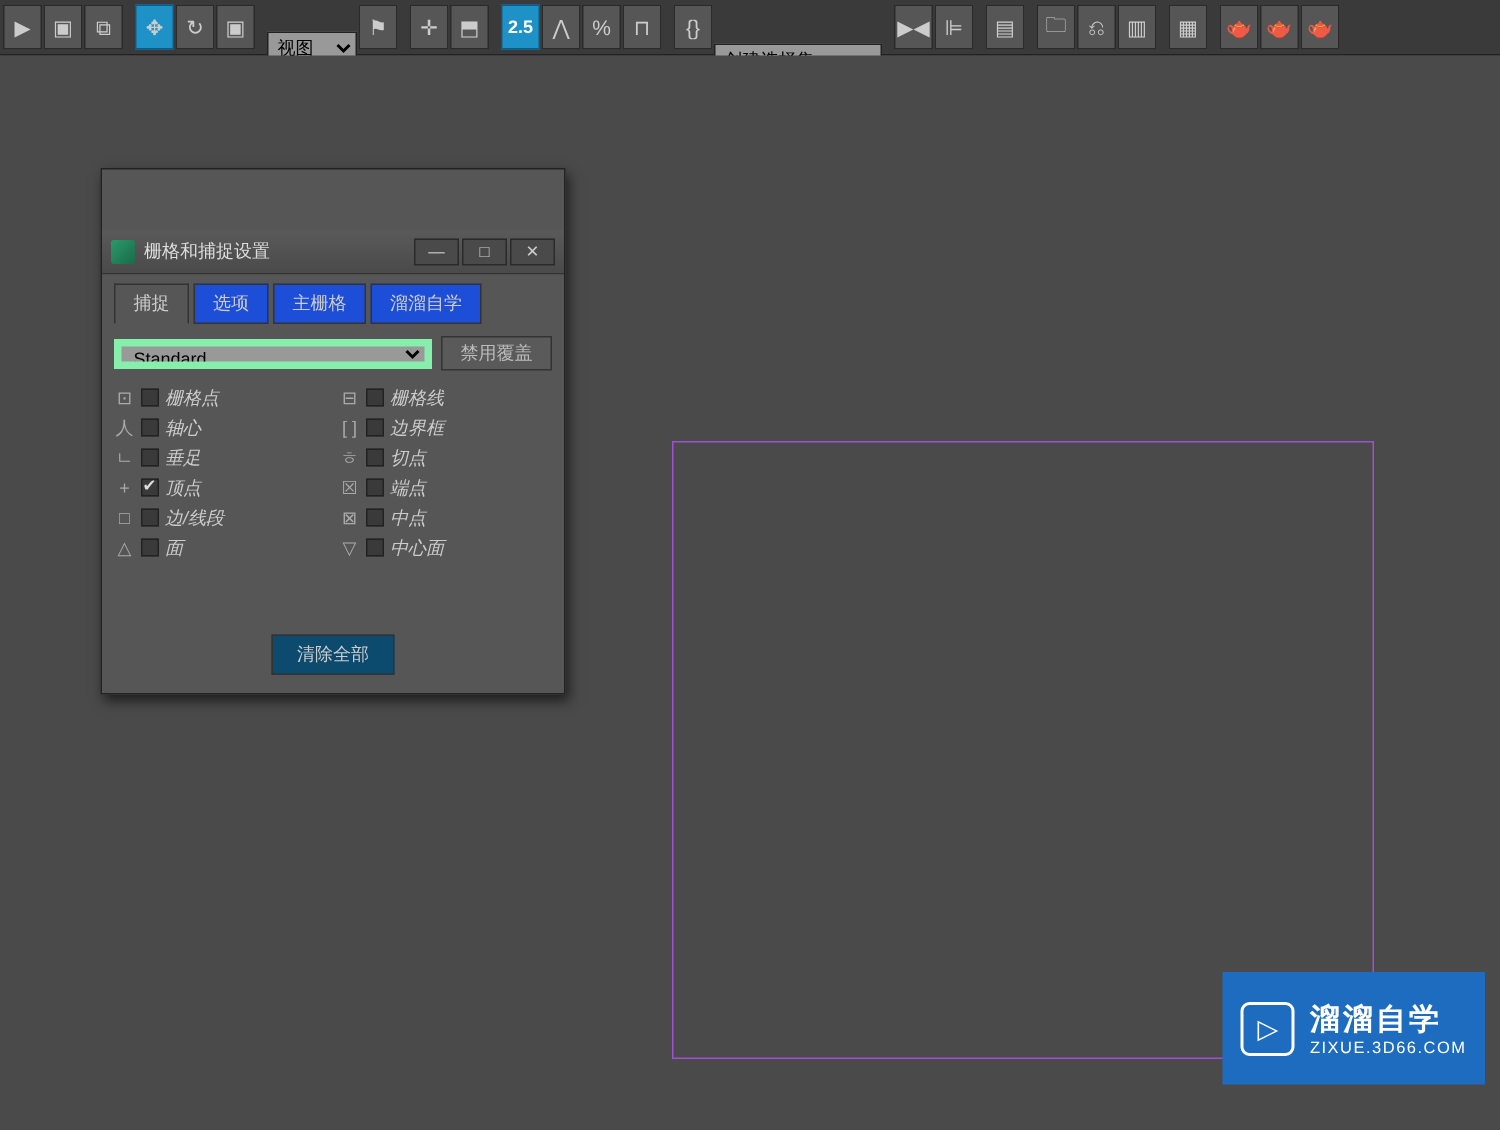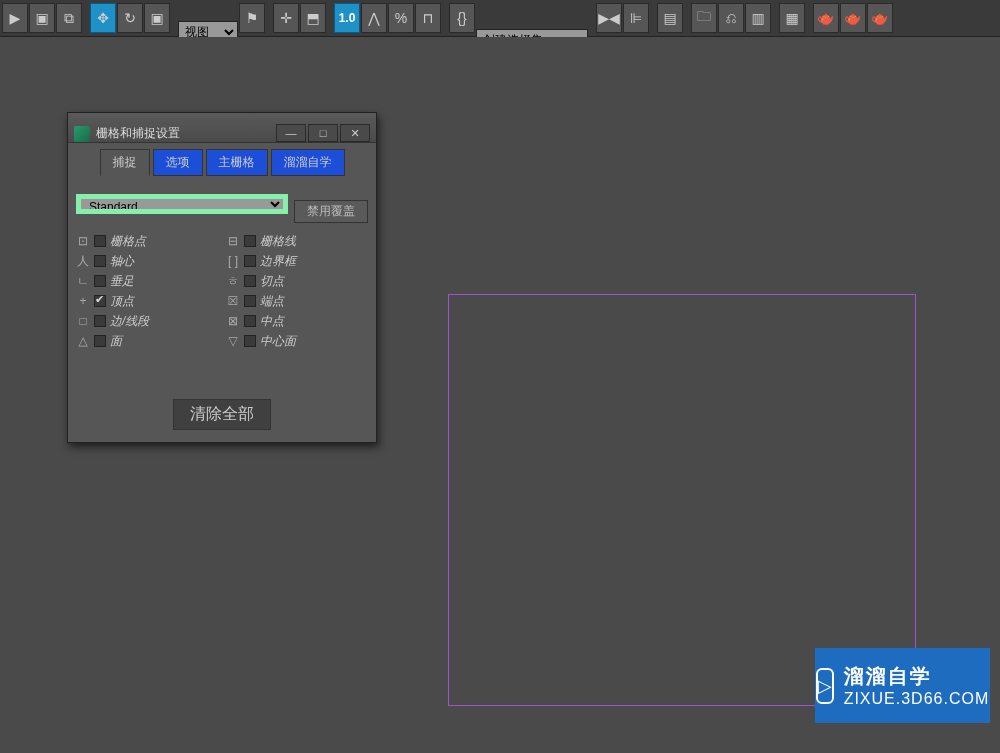--- a/index.html
+++ b/index.html
@@ -15,51 +15,51 @@
 .tool-select.view { width: 60px; margin-top: 28px; }
 .tool-select.selset { width: 112px; margin-top: 44px; }
 .tool-icon { color: #ccc; font-size: 14px; }
 
 
 .viewport { position: absolute; top: 37px; left: 0; right: 0; bottom: 0; background: #4a4a4a; }
 .rect-object { position: absolute; left: 448px; top: 257px; width: 468px; height: 412px; border: 1px solid #a050d0; }
 
 
 .dialog { position: absolute; left: 67px; top: 112px; width: 310px; background: #565656; border: 1px solid #222; box-shadow: 2px 4px 8px rgba(0,0,0,0.6); }
-.dialog-titlebar { height: 30px; background: linear-gradient(#5a5a5a,#4a4a4a); display: flex; align-items: flex-end; padding: 0 6px; border-bottom: 1px solid #333; }
+.dialog-titlebar { height: 30px; background: linear-gradient(#5a5a5a,#4a4a4a); display: flex; align-items: center; padding: 0 6px; border-bottom: 1px solid #333; margin-top: 40px; }
 .dialog-icon { width: 16px; height: 16px; background: linear-gradient(135deg,#2a9a6a,#1a6a4a); border-radius: 2px; margin-right: 6px; }
 .dialog-title { color: #ddd; font-size: 12px; flex: 1; }
 .win-btn { width: 30px; height: 18px; background: #4a4a4a; border: 1px solid #2a2a2a; color: #ccc; display: flex; align-items: center; justify-content: center; font-size: 11px; margin-left: 2px; cursor: pointer; }
 .win-btn.close { background: #4a4a4a; }
 
 .dialog-body { padding: 6px 8px 12px; background: #565656; }
-.tabs { display: flex; gap: 3px; margin-bottom: 8px; justify-content: center; }
+.tabs { display: flex; gap: 3px; margin-bottom: 8px; }
 .tab { padding: 4px 12px; background: #1d4ed8; border: 1px solid #333; color: #ccc; font-size: 12px; cursor: pointer; }
 .tab.active { background: #565656; border-bottom: 1px solid #565656; }
 
 .settings-row { display: flex; gap: 6px; margin-bottom: 8px; align-items: center; }
 .combo { flex: 1; height: 20px; background: #999; border: 5px solid #86efac; font-size: 12px; padding: 0 4px; }
-.override-btn { padding: 2px 12px; background: #5a5a5a; border: 1px solid #333; color: #bbb; font-size: 12px; cursor: pointer; margin-top: 16px; }
+.override-btn { padding: 2px 12px; background: #5a5a5a; border: 1px solid #333; color: #bbb; font-size: 12px; cursor: pointer; }
 
 .snap-grid { display: flex; gap: 8px; }
 .snap-col { flex: 1; }
 .snap-item { display: flex; align-items: center; height: 20px; gap: 4px; }
 .snap-glyph { width: 14px; text-align: center; color: #aaa; font-size: 12px; }
 .snap-check { width: 12px; height: 12px; background: #3a3a3a; border: 1px solid #222; cursor: pointer; position: relative; }
 .snap-check.checked::after { content: "✔"; position: absolute; top: -3px; left: 0; color: #ddd; font-size: 11px; }
 .snap-label { color: #ccc; font-size: 12px; font-style: italic; }
 
-.clear-btn { display: block; margin: 48px auto 0; padding: 4px 16px; background: #404040; border: 1px solid #333; color: #ccc; font-size: 16px; cursor: pointer; }
+.clear-btn { display: block; margin: 48px auto 0; padding: 4px 16px; background: #0c4a6e; border: 1px solid #333; color: #ccc; font-size: 12px; cursor: pointer; }
 
 
 .watermark { position: absolute; right: 10px; bottom: 30px; width: 175px; height: 75px; background: #1e6cc0; display: flex; align-items: center; justify-content: center; gap: 10px; padding: 8px; }
 .wm-icon { width: 36px; height: 36px; border: 2px solid #fff; border-radius: 6px; display: flex; align-items: center; justify-content: center; color: #fff; font-size: 18px; }
 .wm-text { display: flex; flex-direction: column; color: #fff; }
 .wm-main { font-size: 20px; font-weight: bold; letter-spacing: 2px; }
-.wm-sub { font-size: 16px; letter-spacing: 1px; }
+.wm-sub { font-size: 11px; letter-spacing: 1px; }
 </style>
 </head>
 <body>
 
 <div class="toolbar">
   <div class="tool-btn">
       <span class="tool-icon">▶</span>
     </div>
   <div class="tool-btn">
       <span class="tool-icon">▣</span>
@@ -84,21 +84,21 @@
     </div>
   <div class="tool-sep"></div>
   <div class="tool-btn">
       <span class="tool-icon">✛</span>
     </div>
   <div class="tool-btn">
       <span class="tool-icon">⬒</span>
     </div>
   <div class="tool-sep"></div>
   <div class="tool-btn active-snap">
-      <span class="tool-icon" style="color:#fff;font-weight:bold;font-size:12px">1.0</span>
+      <span class="tool-icon" style="color:#fff;font-weight:bold;font-size:12px">2.5</span>
     </div>
   <div class="tool-btn">
       <span class="tool-icon">⋀</span>
     </div>
   <div class="tool-btn">
       <span class="tool-icon">%</span>
     </div>
   <div class="tool-btn">
       <span class="tool-icon">⊓</span>
     </div>

